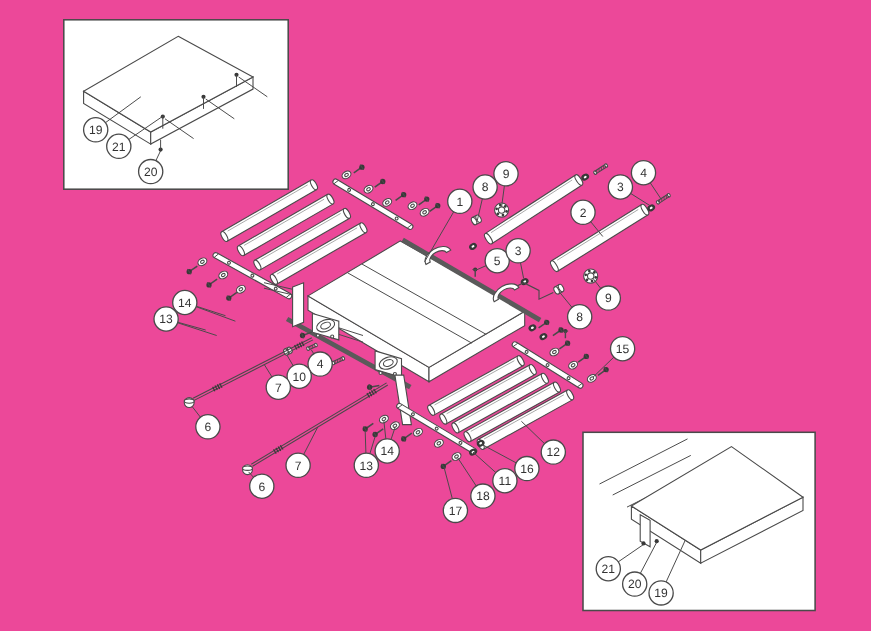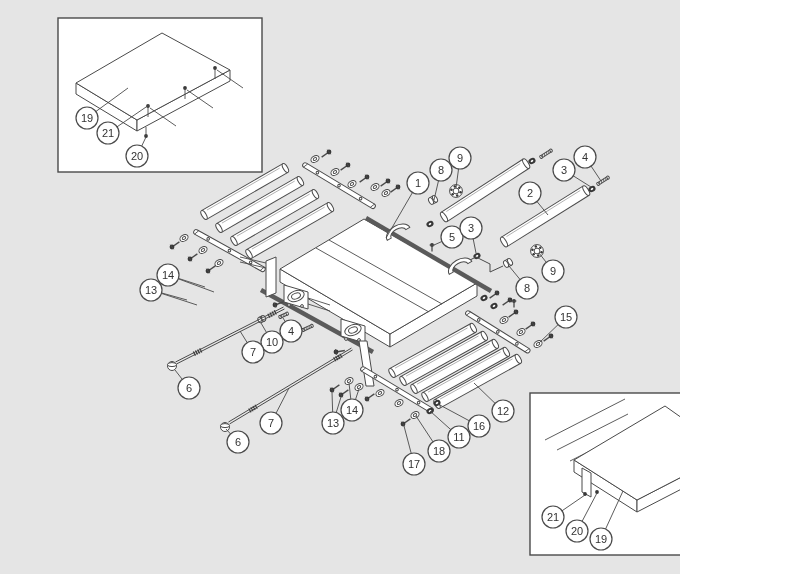--- a/index.html
+++ b/index.html
@@ -1,16 +1,16 @@
 <!DOCTYPE html>
 <html><head>
 <meta charset="utf-8">
 <style>
   html,body{margin:0;padding:0;background:#ffffff;}
-  .canvas{position:relative;width:680px;height:574px;background:#e5e5e5;overflow:hidden;
+  .canvas{position:relative;width:792px;height:574px;background:#ec4899;overflow:hidden;
           font-family:"Liberation Sans",sans-serif;text-decoration:underline;}
   svg{display:block;}
   text{font-family:"Liberation Sans",sans-serif;}
 </style>
 </head>
 <body>
 
 <div class="canvas">
   <svg id="art" width="792" height="574" viewBox="0 0 792 574">
     <g id="layer-figure">

